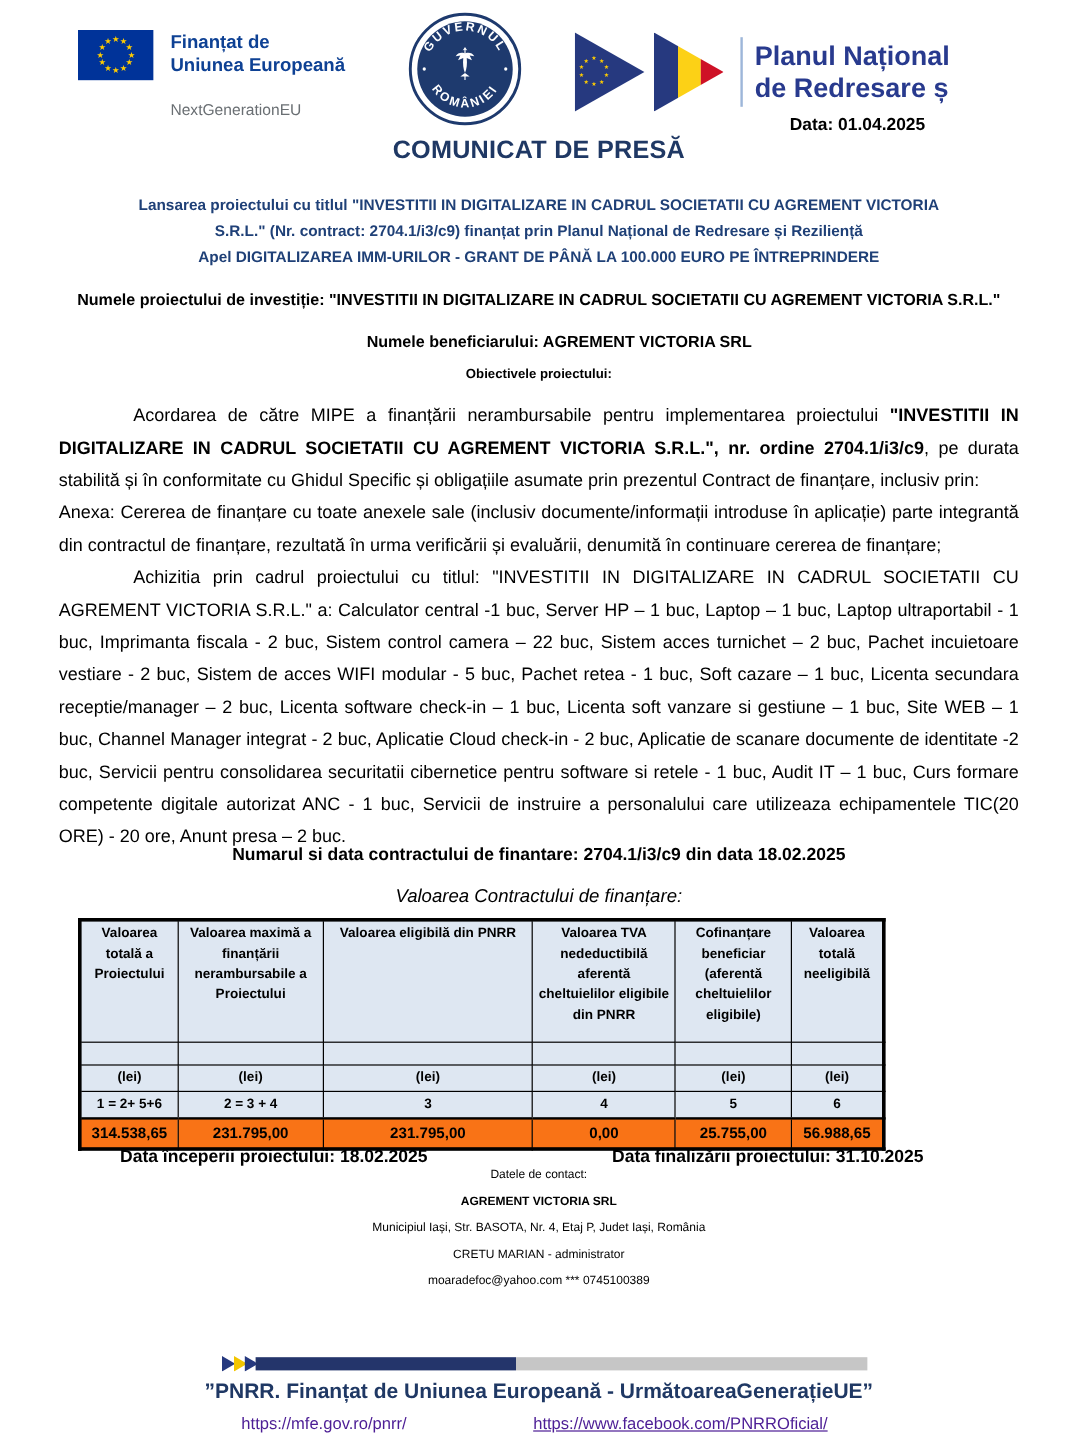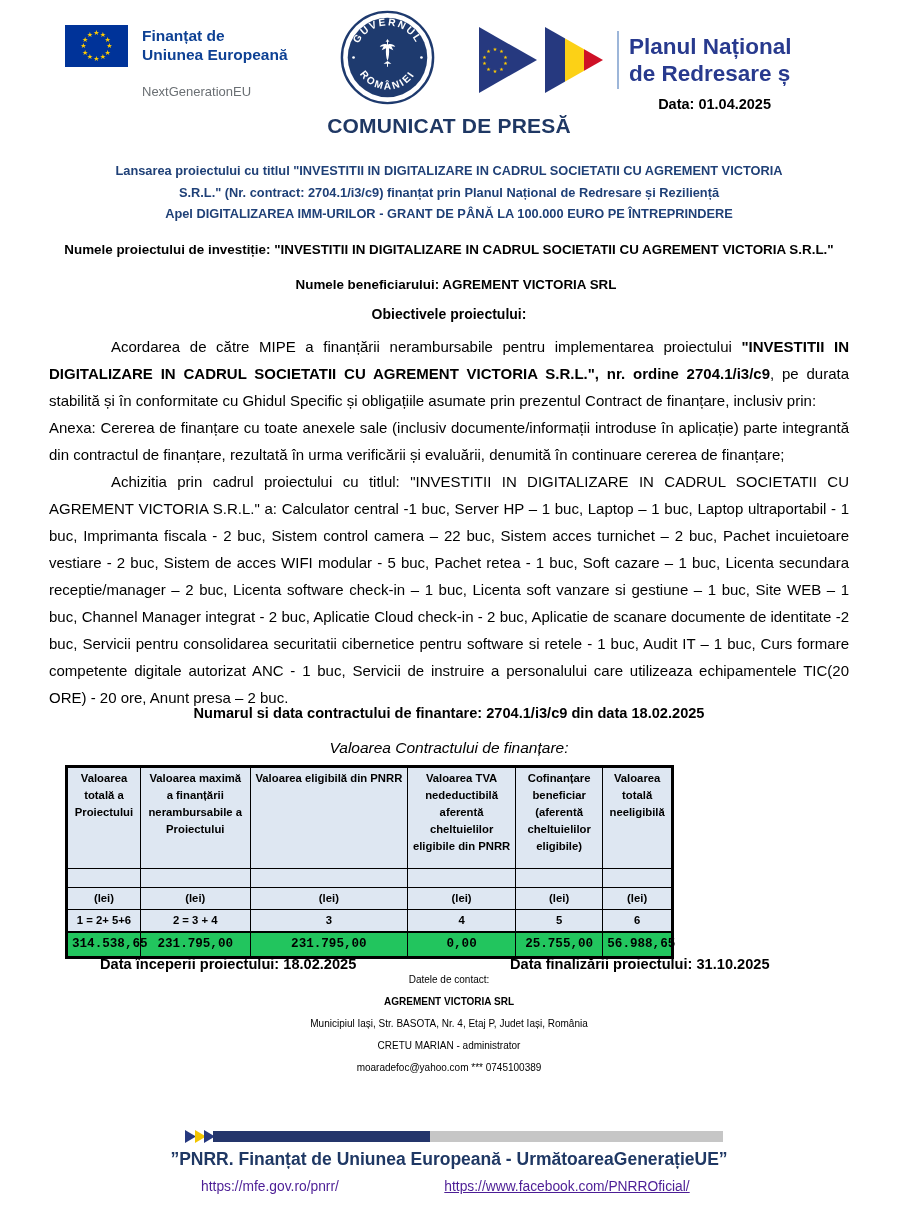--- a/index.html
+++ b/index.html
@@ -15,39 +15,39 @@
   .eu-text .l3{font-size:13px;color:#6A6F73;margin-top:20px;}
   .gov-seal{position:absolute;left:339px;top:9px;}
   .pnrr-logo{position:absolute;left:479px;top:23px;}
   
   .date-line{position:absolute;top:96px;right:127px;font-weight:bold;font-size:14.5px;}
   .title{position:absolute;top:114px;left:0;width:100%;text-align:center;
          font-size:21px;font-weight:bold;color:#1F3864;letter-spacing:.2px;}
   .subtitle{position:absolute;top:160px;left:49px;width:800px;text-align:center;
             color:#1F4077;font-weight:bold;font-size:12.8px;line-height:21.5px;}
   .name-line{position:absolute;top:242px;left:24px;width:850px;text-align:center;font-weight:bold;font-size:13.4px;}
-  .benef-line{position:absolute;top:277px;left:56px;width:800px;text-align:center;font-weight:bold;font-size:13.4px;}
-  .obj-line{position:absolute;top:306px;left:49px;width:800px;text-align:center;font-weight:bold;font-size:14px;}
+  .benef-line{position:absolute;top:277px;left:66px;width:800px;text-align:center;font-weight:bold;font-size:13.4px;}
+  .obj-line{position:absolute;top:306px;left:49px;width:800px;text-align:center;font-weight:bold;font-size:11px;}
   
   .body-text{position:absolute;top:333px;left:49px;width:800px;
              font-size:15px;line-height:27px;text-align:justify;}
   .body-text p{margin:0;}
   .indent{text-indent:62px;}
   
   .contract-line{position:absolute;top:705px;left:49px;width:800px;text-align:center;font-weight:bold;font-size:14.6px;}
   .value-caption{position:absolute;top:739px;left:49px;width:800px;text-align:center;
                  font-style:italic;font-size:15.5px;}
-  table.fin{position:absolute;top:765px;left:65px;width:609px;border-collapse:collapse;
+  table.fin{position:absolute;top:765px;left:65px;width:673px;border-collapse:collapse;
             border:3px solid #000;table-layout:fixed;}
   table.fin td{border:1px solid #000;text-align:center;font-weight:bold;
                font-size:11.3px;line-height:1.5;padding:2px 4px;background:#DEE7F2;vertical-align:top;}
   table.fin tr.hdr td{height:96px;}
   table.fin tr.empty td{height:14px;}
   table.fin tr.unit td,table.fin tr.formula td{height:16px;vertical-align:middle;}
-  table.fin tr.vals td{background:#22c55e;border-top:2.5px solid #000;font-size:12.6px;height:18px;vertical-align:middle;font-family:Liberation Mono, monospace;}
+  table.fin tr.vals td{background:#f97316;border-top:2.5px solid #000;font-size:12.6px;height:18px;vertical-align:middle;}
   
   .proj-dates{position:absolute;top:956px;left:0;width:898px;font-weight:bold;font-size:14.6px;}
   .proj-dates .start{position:absolute;left:100px;top:0;}
   .proj-dates .end{position:absolute;left:510px;top:0;}
   .contact{position:absolute;top:969px;left:49px;width:800px;text-align:center;font-size:10px;line-height:22px;}
   .contact .bold{font-weight:bold;}
   
   .footer-bar{position:absolute;top:1130px;left:185px;}
   .footer-quote{position:absolute;top:1149px;left:0;width:898px;text-align:center;
                 font-weight:bold;font-size:17.5px;color:#1F3864;}

